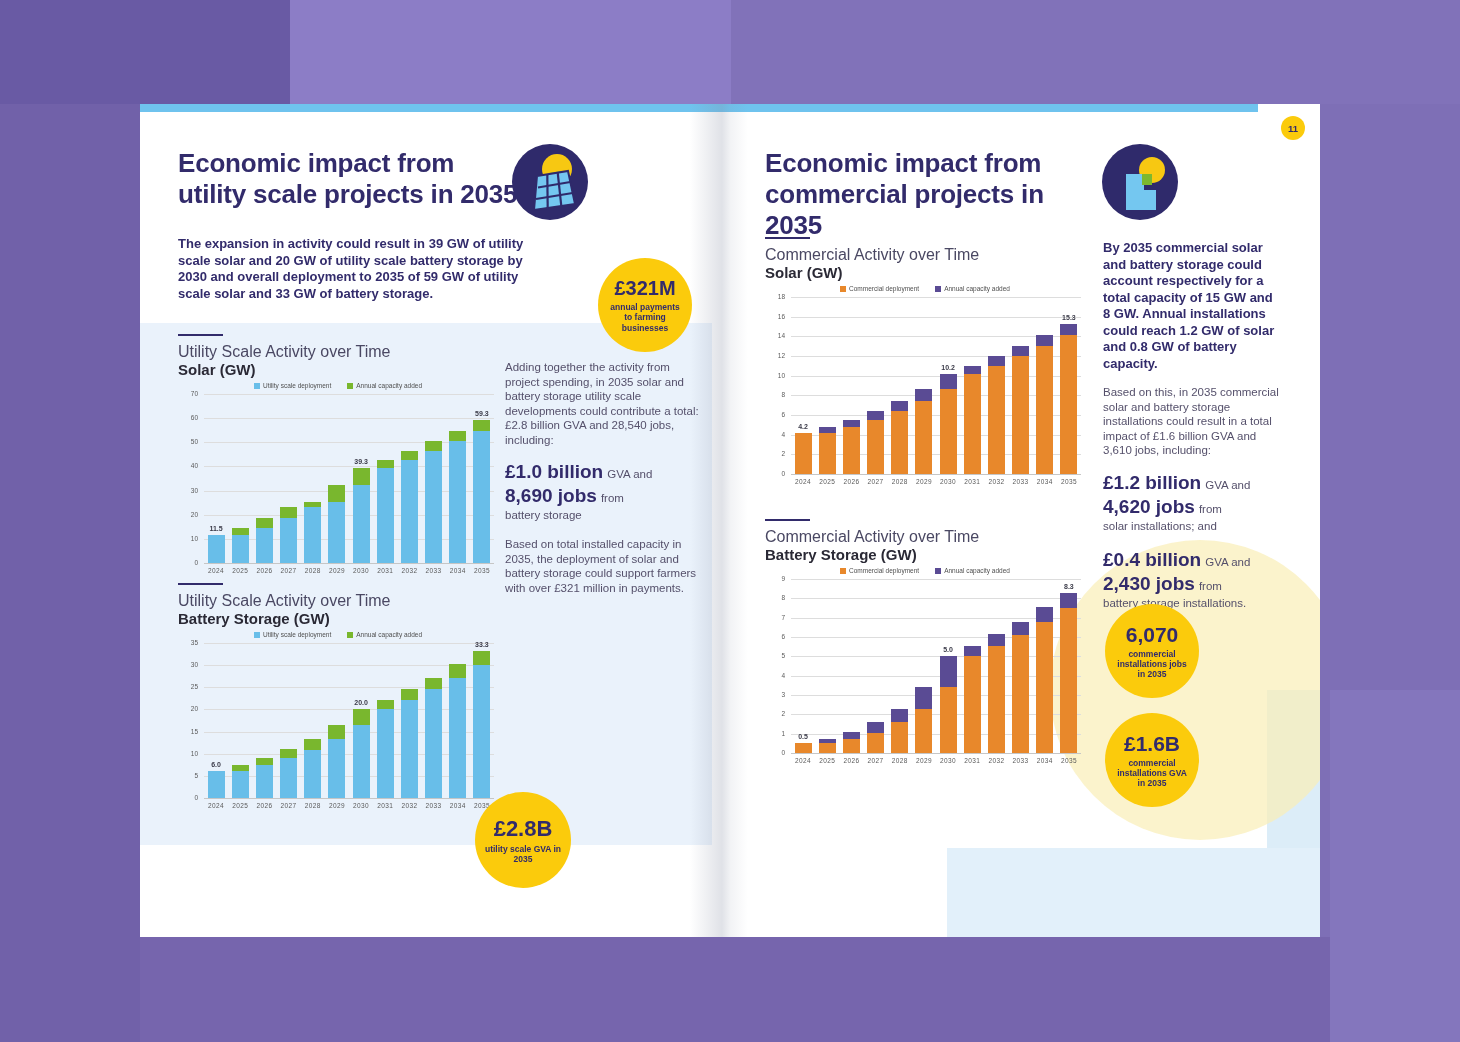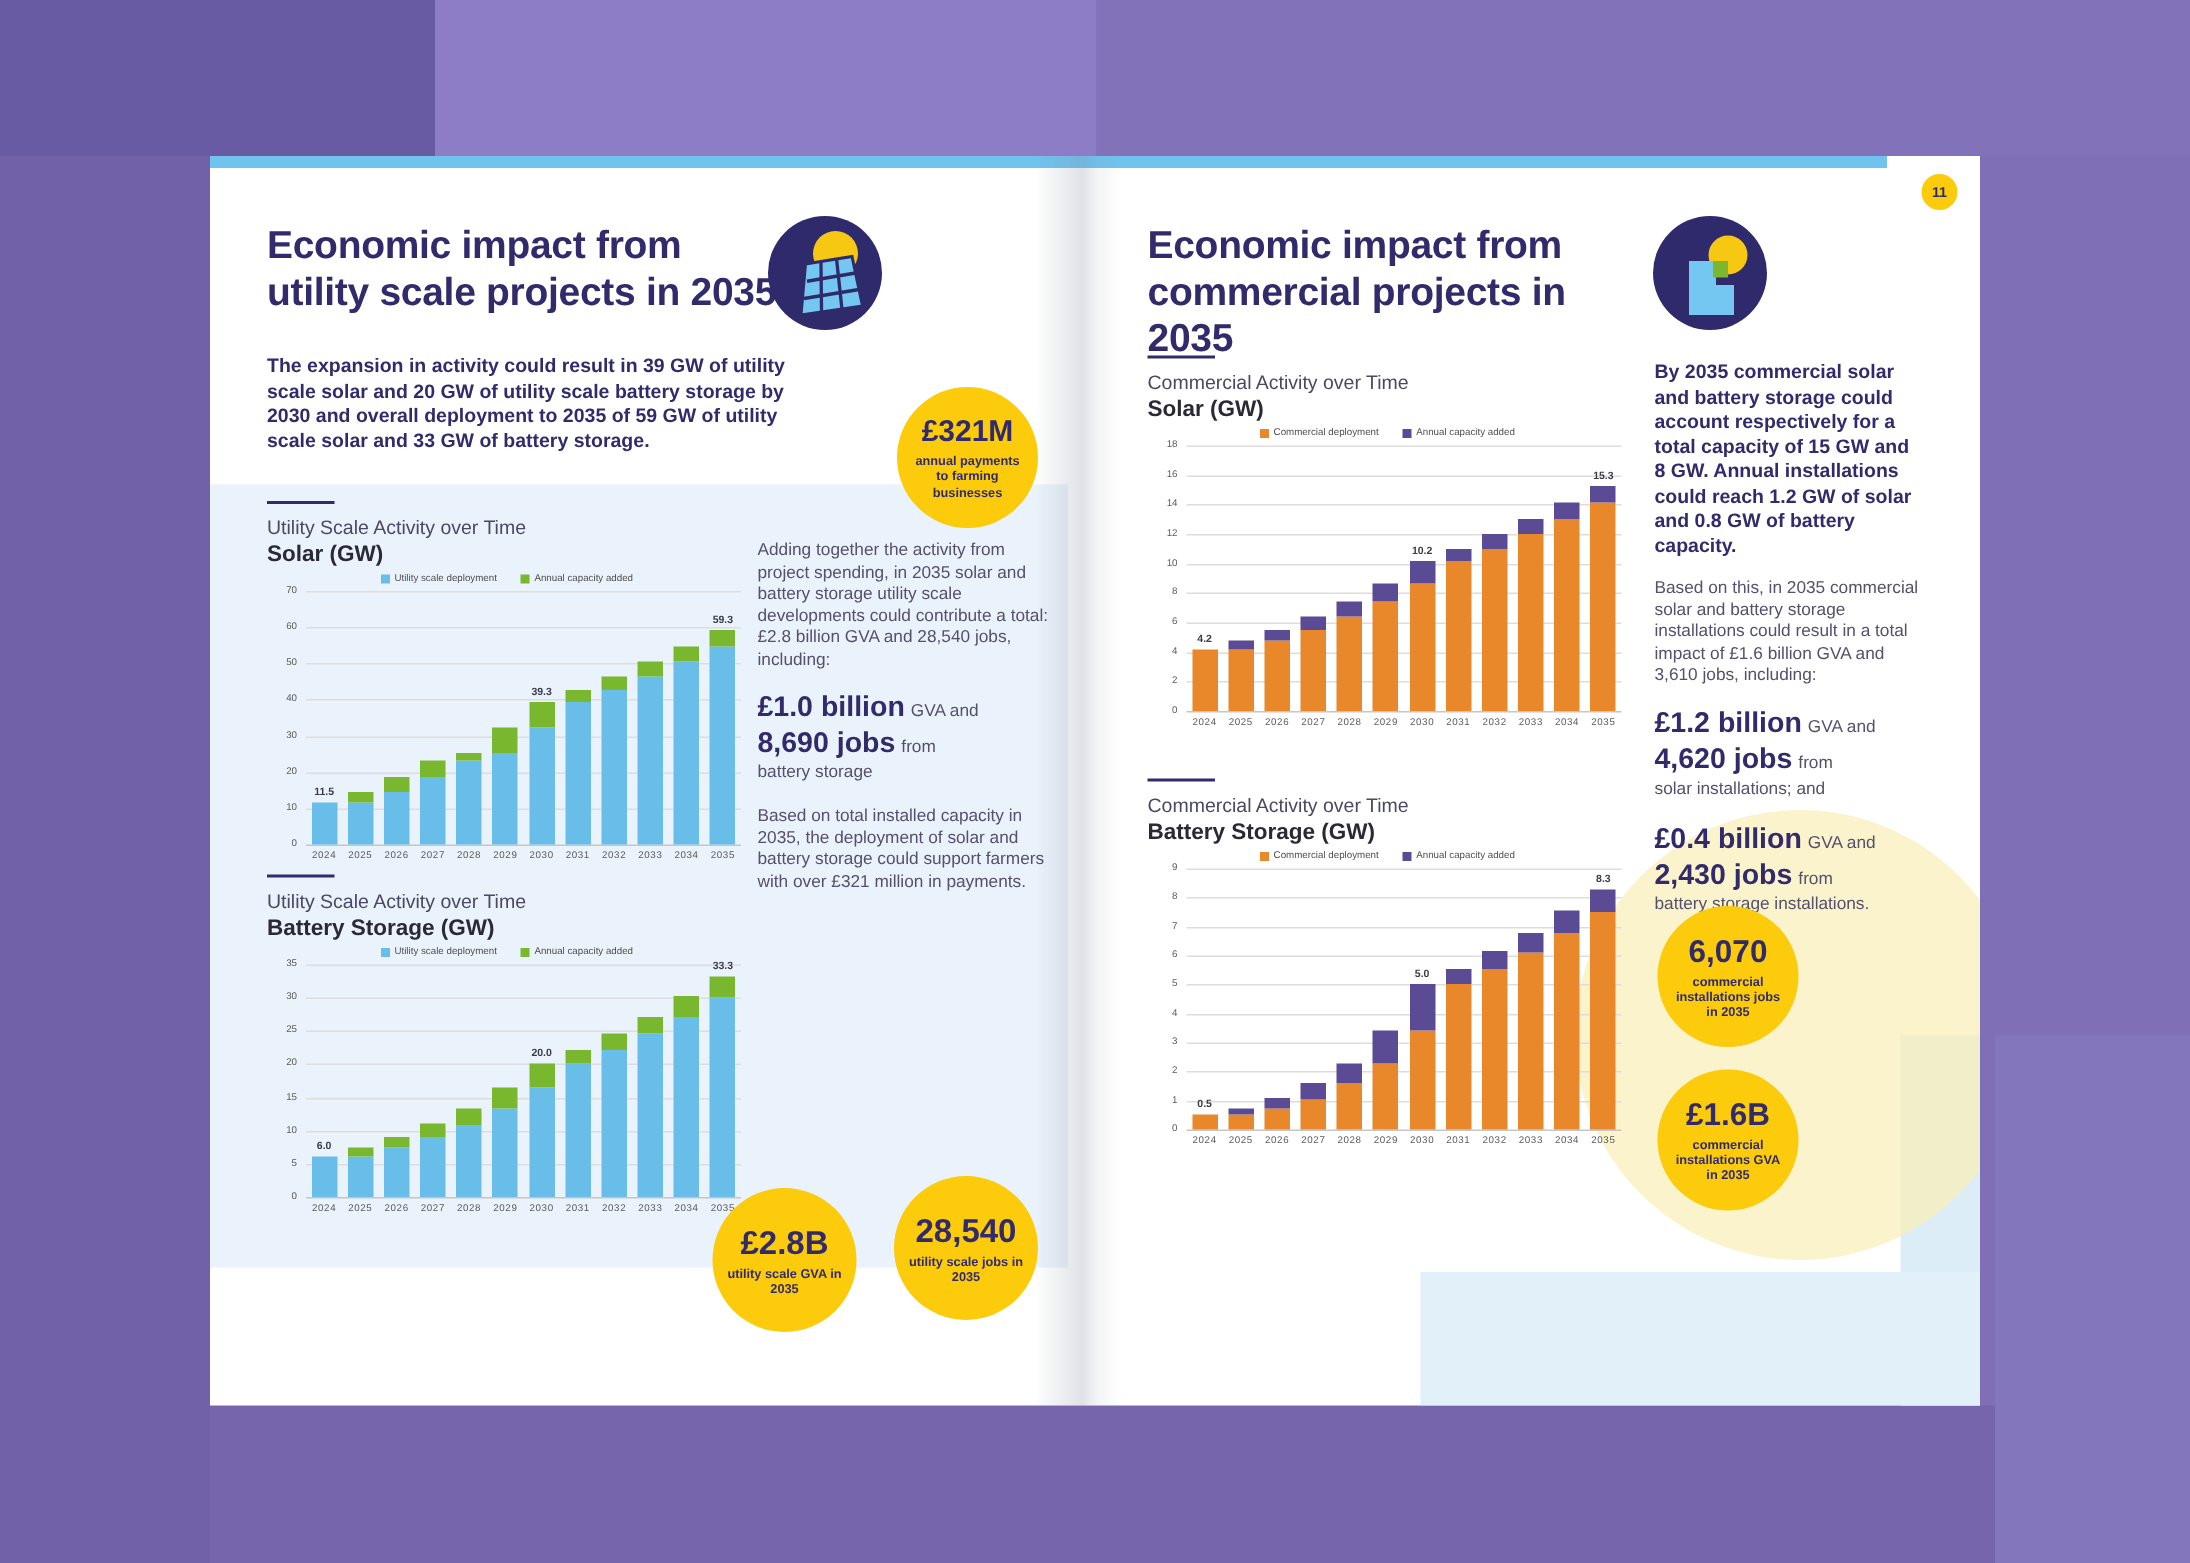--- a/index.html
+++ b/index.html
@@ -35,21 +35,21 @@
   .badge{border-radius:50%;background:#FBCB0C;color:#322B6B;text-align:center;
          display:flex;flex-direction:column;align-items:center;justify-content:center;}
   .badge .val{font-weight:bold;}
   .badge .lbl{font-size:8.5px;font-weight:bold;line-height:1.2;margin-top:2px;padding:0 9px;}
   .pagenum{left:1281px;top:116px;width:24px;height:24px;border-radius:50%;background:#FBCB0C;
            color:#322B6B;font-size:9.5px;font-weight:bold;display:flex;align-items:center;justify-content:center;}
   .icon-circle{width:76px;height:76px;}
   
   .chart{position:absolute;width:320px;}
   .ch-divider{width:45px;height:2px;background:#322B6B;margin-bottom:7px;}
-  .ch-title{font-size:13px;color:#4A4863;line-height:17px;}
+  .ch-title{font-size:16px;color:#4A4863;line-height:17px;}
   .ch-sub{font-size:15px;font-weight:bold;color:#2A2935;line-height:19px;margin-bottom:3px;}
   .legend{display:flex;justify-content:center;gap:16px;font-size:6.5px;color:#4f4f4f;margin:2px 0 5px;}
   .leg-item{display:flex;align-items:center;gap:3px;}
   .leg-swatch{width:6px;height:6px;display:inline-block;}
   .plot-wrap{position:relative;margin-left:26px;}
   .plot{position:relative;border-bottom:1px solid #C6C6C6;}
   .grid{position:absolute;left:0;right:0;height:1px;background:#DDDDDD;}
   .ytick{position:absolute;left:-26px;width:20px;text-align:right;font-size:6.5px;color:#5a5a5a;margin-top:-4px;}
   .barseg{position:absolute;}
   .plabel{position:absolute;text-align:center;font-size:7px;font-weight:bold;color:#3A3A48;}
@@ -263,24 +263,20 @@
       <div><span class="big">£1.0 billion</span><span class="sm">GVA and</span></div>
       <div><span class="big">8,690 jobs</span><span class="sm">from</span></div>
       <div class="tail">battery storage</div>
     </div>
     <p class="body-p">Based on total installed capacity in 2035, the deployment of solar and battery storage could support farmers with over £321 million in payments.</p>
   </div>
 
   <div class="abs badge" style="left:475px;top:792px;width:96px;height:96px;">
     <div class="val" style="font-size:22px;">£2.8B</div>
     <div class="lbl">utility scale GVA in 2035</div>
-  </div>
-  <div class="abs badge" style="left:596px;top:784px;width:96px;height:96px;">
-    <div class="val" style="font-size:22px;">28,540</div>
-    <div class="lbl">utility scale jobs in 2035</div>
   </div>
 
   <div class="abs h1" style="left:765px;top:148px;width:340px;">
     <div>Economic impact from</div>
     <div>commercial projects in 2035</div>
   </div>
 
   <svg class="abs icon-circle" style="left:1102px;top:144px;" viewBox="0 0 76 76">
     <circle cx="38" cy="38" r="38" fill="#2F2A6B"></circle>
     <circle cx="50" cy="26" r="13" fill="#F7C812"></circle>

